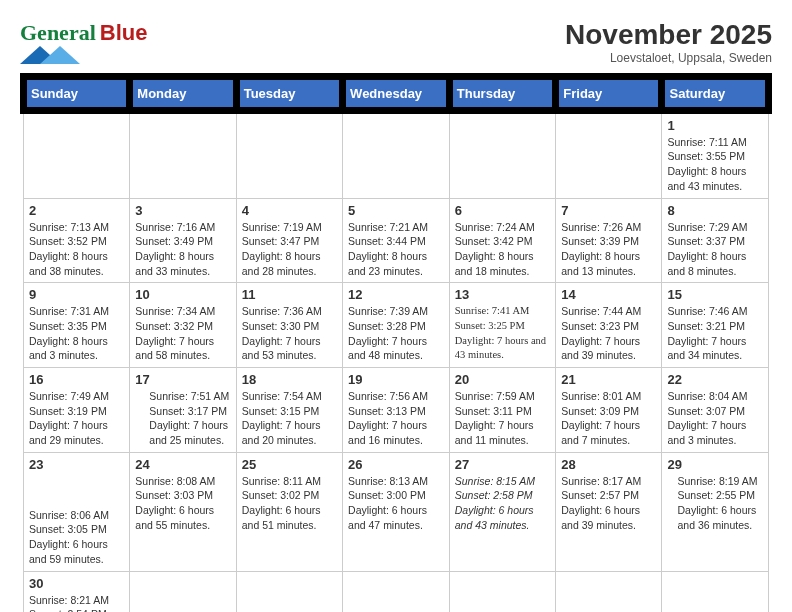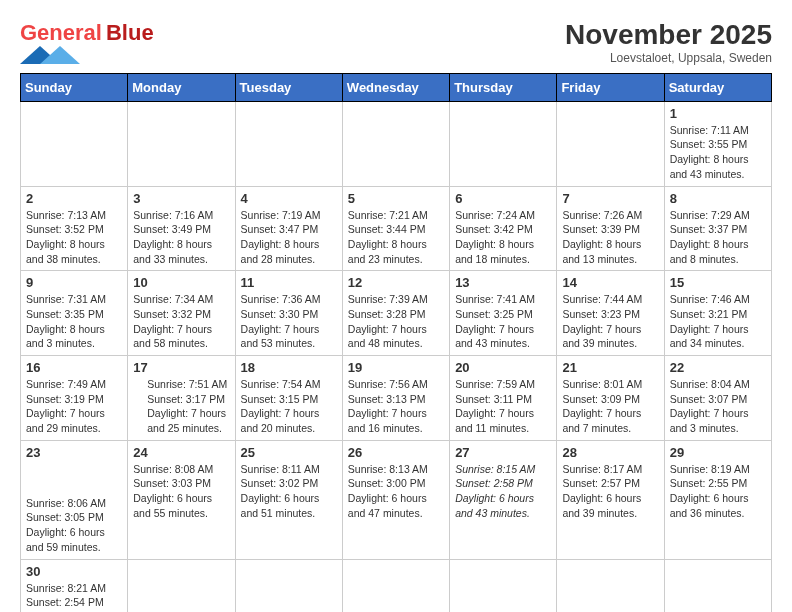--- a/index.html
+++ b/index.html
@@ -39,21 +39,21 @@
       border-collapse: collapse;
       border: 1px solid #ccc;
     }
     .calendar th {
       background-color: #3a6fc4;
       color: #fff;
       font-size: 13px;
       font-weight: bold;
       padding: 6px 4px;
       text-align: left;
-      border: 1px solid #000000;
+      border: 7px solid #000000;
     }
     .calendar td {
       vertical-align: top;
       border: 1px solid #ccc;
       padding: 4px 5px;
       width: 107px;
       min-height: 70px;
       background: #fff;
       font-size: 11px;
       color: #333;
@@ -72,21 +72,21 @@
     .empty-cell {
       background: #f0f0f0;
     }
   </style>
 </head>
 <body>
 
 <div class="header-area">
   <div class="logo-area">
     <div style="display:flex;align-items:center;gap:4px;">
-      <span style="font-size:22px;font-weight:bold;color:#ef4444;">General</span>
+      <span style="font-size:22px;font-weight:bold;color:#15803d;font-family:Liberation Serif, serif;">General</span>
       <span style="font-size:22px;font-weight:bold;color:#b91c1c;">Blue</span>
     </div>
     <svg width="60" height="18" viewBox="0 0 60 18">
       <polygon points="0,18 20,0 40,18" fill="#1a6bb5"></polygon>
       <polygon points="20,18 40,0 60,18" fill="#5aaee8"></polygon>
     </svg>
   </div>
   <div class="title-area">
     <div class="month-title">November 2025</div>
     <div class="location-title">Loevstaloet, Uppsala, Sweden</div>
@@ -184,21 +184,21 @@
 Daylight: 7 hours and 53 minutes.</div>
         </td>
         <td>
           <span class="day-number">12</span>
           <div class="day-info" style="white-space: pre-line;">Sunrise: 7:39 AM
 Sunset: 3:28 PM
 Daylight: 7 hours and 48 minutes.</div>
         </td>
         <td>
           <span class="day-number">13</span>
-          <div class="day-info" style="white-space: pre-line;">Sunrise: 7:41 AM
+          <div class="day-info" style="white-space: pre-line; font-family: Liberation Serif, serif;">Sunrise: 7:41 AM
 Sunset: 3:25 PM
 Daylight: 7 hours and 43 minutes.</div>
         </td>
         <td>
           <span class="day-number">14</span>
           <div class="day-info" style="white-space: pre-line;">Sunrise: 7:44 AM
 Sunset: 3:23 PM
 Daylight: 7 hours and 39 minutes.</div>
         </td>
         <td>
@@ -284,21 +284,21 @@
 Daylight: 6 hours and 43 minutes.</div>
         </td>
         <td>
           <span class="day-number">28</span>
           <div class="day-info" style="white-space: pre-line;">Sunrise: 8:17 AM
 Sunset: 2:57 PM
 Daylight: 6 hours and 39 minutes.</div>
         </td>
         <td>
           <span class="day-number">29</span>
-          <div class="day-info" style="white-space: pre-line;">Sunrise: 8:19 AM
+          <div class="day-info" style="white-space: pre-line; margin-left: 10px;">Sunrise: 8:19 AM
 Sunset: 2:55 PM
 Daylight: 6 hours and 36 minutes.</div>
         </td>
       </tr>
       <tr>
         <td>
           <span class="day-number">30</span>
           <div class="day-info" style="white-space: pre-line;">Sunrise: 8:21 AM
 Sunset: 2:54 PM
 Daylight: 6 hours and 32 minutes.</div>

